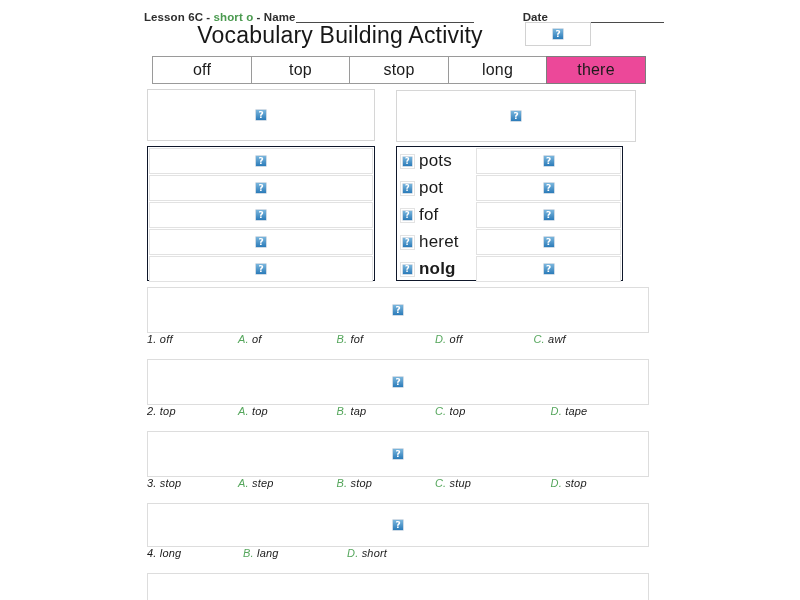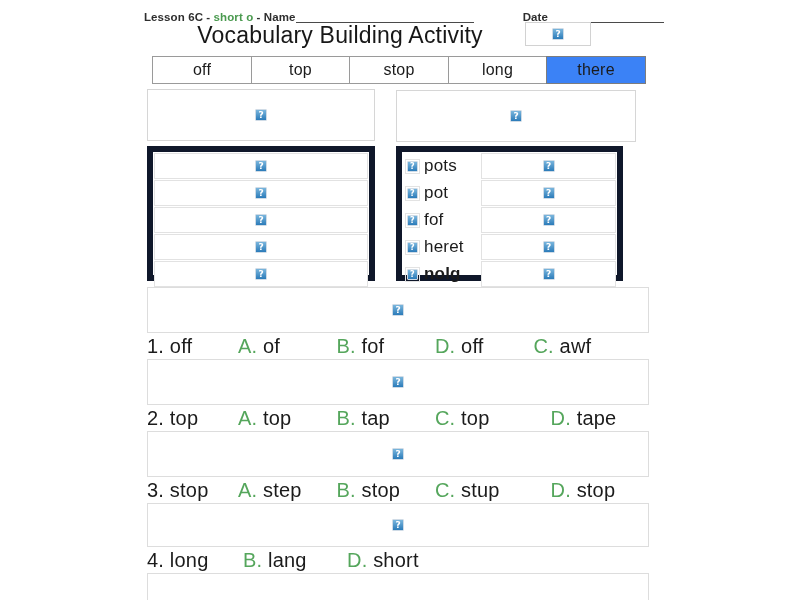--- a/index.html
+++ b/index.html
@@ -122,41 +122,41 @@
     box-sizing: border-box;
     display: flex;
     align-items: center;
     justify-content: center;
     font-size: 16px;
     color: #1b1b1b;
     letter-spacing: .2px;
   }
   .word-cell:first-child { margin-left: 0; }
   .word-cell.sel {
-    background: #3b82f6;
+    background: #ec4899;
     border-color: #7d7d7d;
   }
 
   
   .wide-box {
     position: absolute;
     border: 1px solid #d6d6d6;
     background: #fff;
     box-sizing: border-box;
     display: flex;
     align-items: center;
     justify-content: center;
   }
   .wide-left  { left: 147px; top: 89px; width: 228px; height: 52px; }
   .wide-right { left: 396px; top: 90px; width: 240px; height: 52px; }
 
   
   .panel {
     position: absolute;
-    border: 6px solid #0f172a;
+    border: 1px solid #0f172a;
     background: #fff;
     box-sizing: border-box;
     padding: 1px;
   }
   .panel-left  { left: 147px; top: 146px; width: 228px; height: 135px; }
   .panel-right { left: 396px; top: 146px; width: 227px; height: 135px; }
 
   .panel-left .row {
     height: 26px;
     border: 1px solid #e2e2e2;
@@ -216,24 +216,24 @@
     box-sizing: border-box;
     background: #fff;
     display: flex;
     align-items: center;
     justify-content: center;
   }
   .q-box.short { height: 44px; }
   .q-line {
     height: 26px;
     display: flex;
-    align-items: center;
-    font-size: 20px;
+    font-size: 11px;
     color: #1b1b1b;
     letter-spacing: .2px;
+    font-style: italic;
   }
   .q-num   { width: 96px; white-space: pre; }
   .q-opt   { width: 104px; white-space: pre; }
   .q-opt.c { width: 122px; }
   .q-opt.d { width: 104px; }
   .opt-letter { color: #55a65c; }
   .opt-text   { color: #1b1b1b; }
 </style>
 </head>
 <body>

